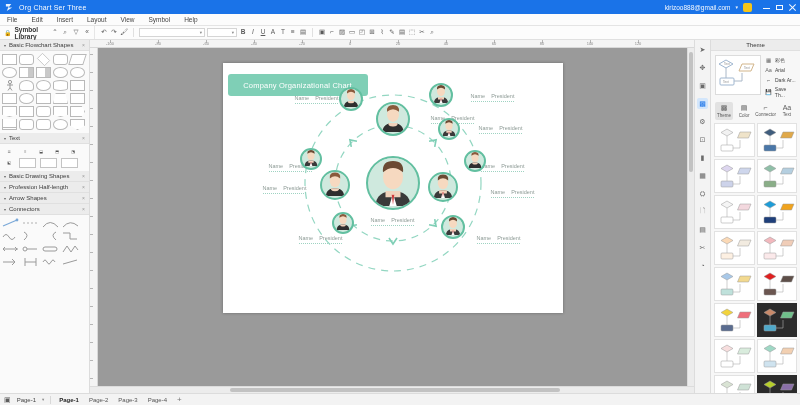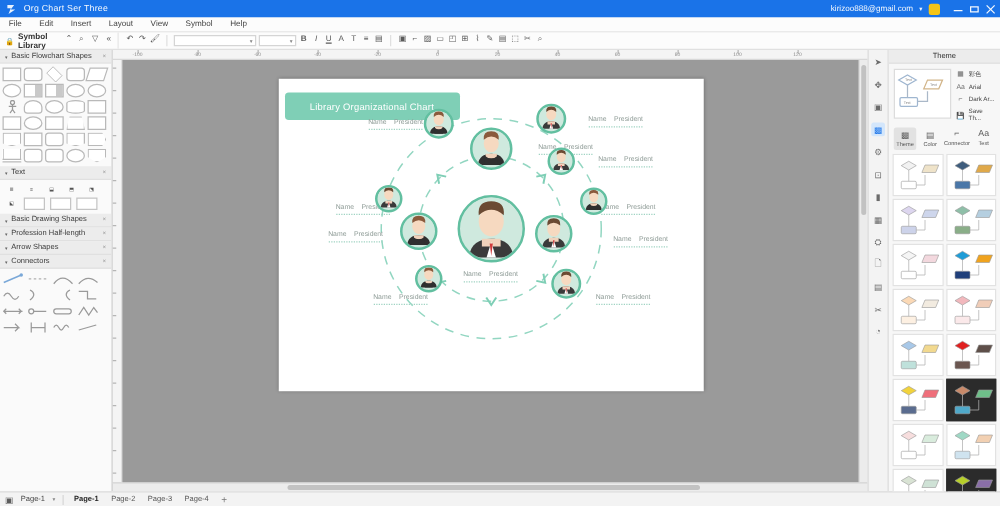--- a/index.html
+++ b/index.html
@@ -473,21 +473,21 @@
             <span class="tk" style="top: 222px;"></span>
             <span class="tk" style="top: 240px;"></span>
             <span class="tk" style="top: 258px;"></span>
             <span class="tk" style="top: 276px;"></span>
             <span class="tk" style="top: 294px;"></span>
             <span class="tk" style="top: 312px;"></span>
             <span class="tk" style="top: 330px;"></span>
           </div>
         <div class="scroll-area">
           <div class="page">
-            <div class="chart-title">Library Organizational Chart</div>
+            <div class="chart-title">Company Organizational Chart</div>
             <svg id="orgsvg" width="340" height="250" viewBox="0 0 340 250" style="position:absolute;left:0;top:0">
                 <circle cx="170" cy="120" r="58" fill="none" stroke="#7fcfb6" stroke-width="1.2" stroke-dasharray="7 6" opacity=".85"></circle>
                 <circle cx="170" cy="120" r="88" fill="none" stroke="#7fcfb6" stroke-width="1.2" stroke-dasharray="7 6" opacity=".85"></circle>
                 <path d="M-4,3 L0,-3 L4,3" fill="none" stroke="#7fcfb6" stroke-width="1.6" transform="translate(170.0,62.0) rotate(0.0)"></path>
                 <path d="M-4,3 L0,-3 L4,3" fill="none" stroke="#7fcfb6" stroke-width="1.6" transform="translate(211.0,79.0) rotate(45.0)"></path>
                 <path d="M-4,3 L0,-3 L4,3" fill="none" stroke="#7fcfb6" stroke-width="1.6" transform="translate(228.0,120.0) rotate(90.0)"></path>
                 <path d="M-4,3 L0,-3 L4,3" fill="none" stroke="#7fcfb6" stroke-width="1.6" transform="translate(211.0,161.0) rotate(135.0)"></path>
                 <path d="M-4,3 L0,-3 L4,3" fill="none" stroke="#7fcfb6" stroke-width="1.6" transform="translate(170.0,178.0) rotate(180.0)"></path>
                 <path d="M-4,3 L0,-3 L4,3" fill="none" stroke="#7fcfb6" stroke-width="1.6" transform="translate(129.0,161.0) rotate(225.0)"></path>
                 <path d="M-4,3 L0,-3 L4,3" fill="none" stroke="#7fcfb6" stroke-width="1.6" transform="translate(112.0,120.0) rotate(270.0)"></path>

